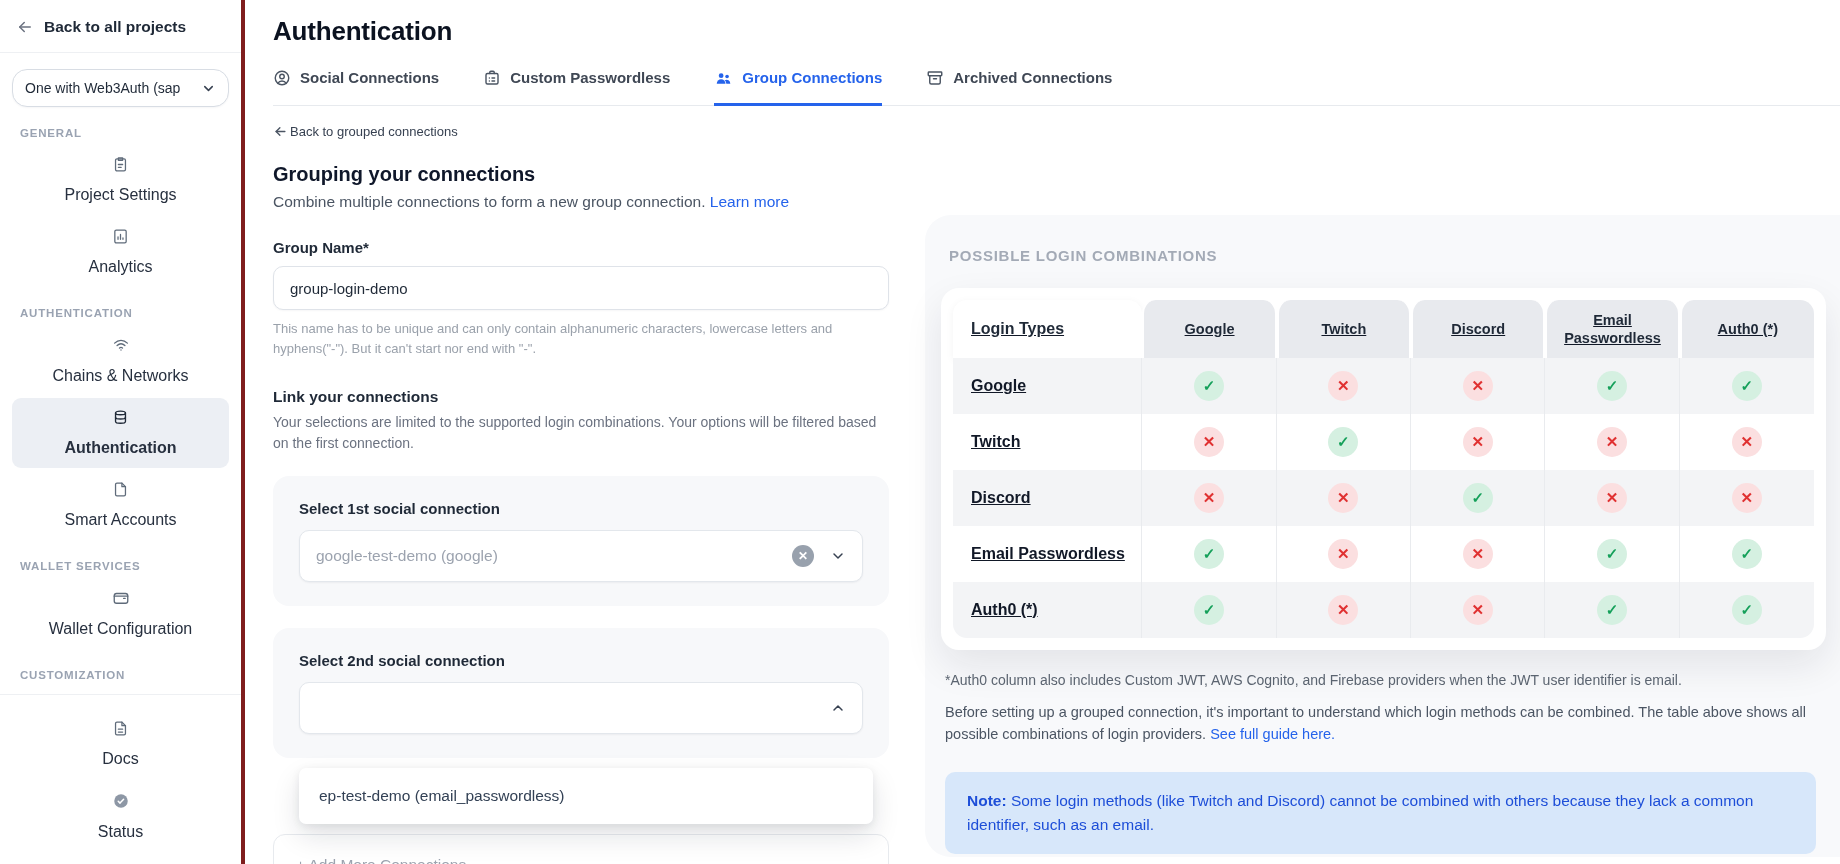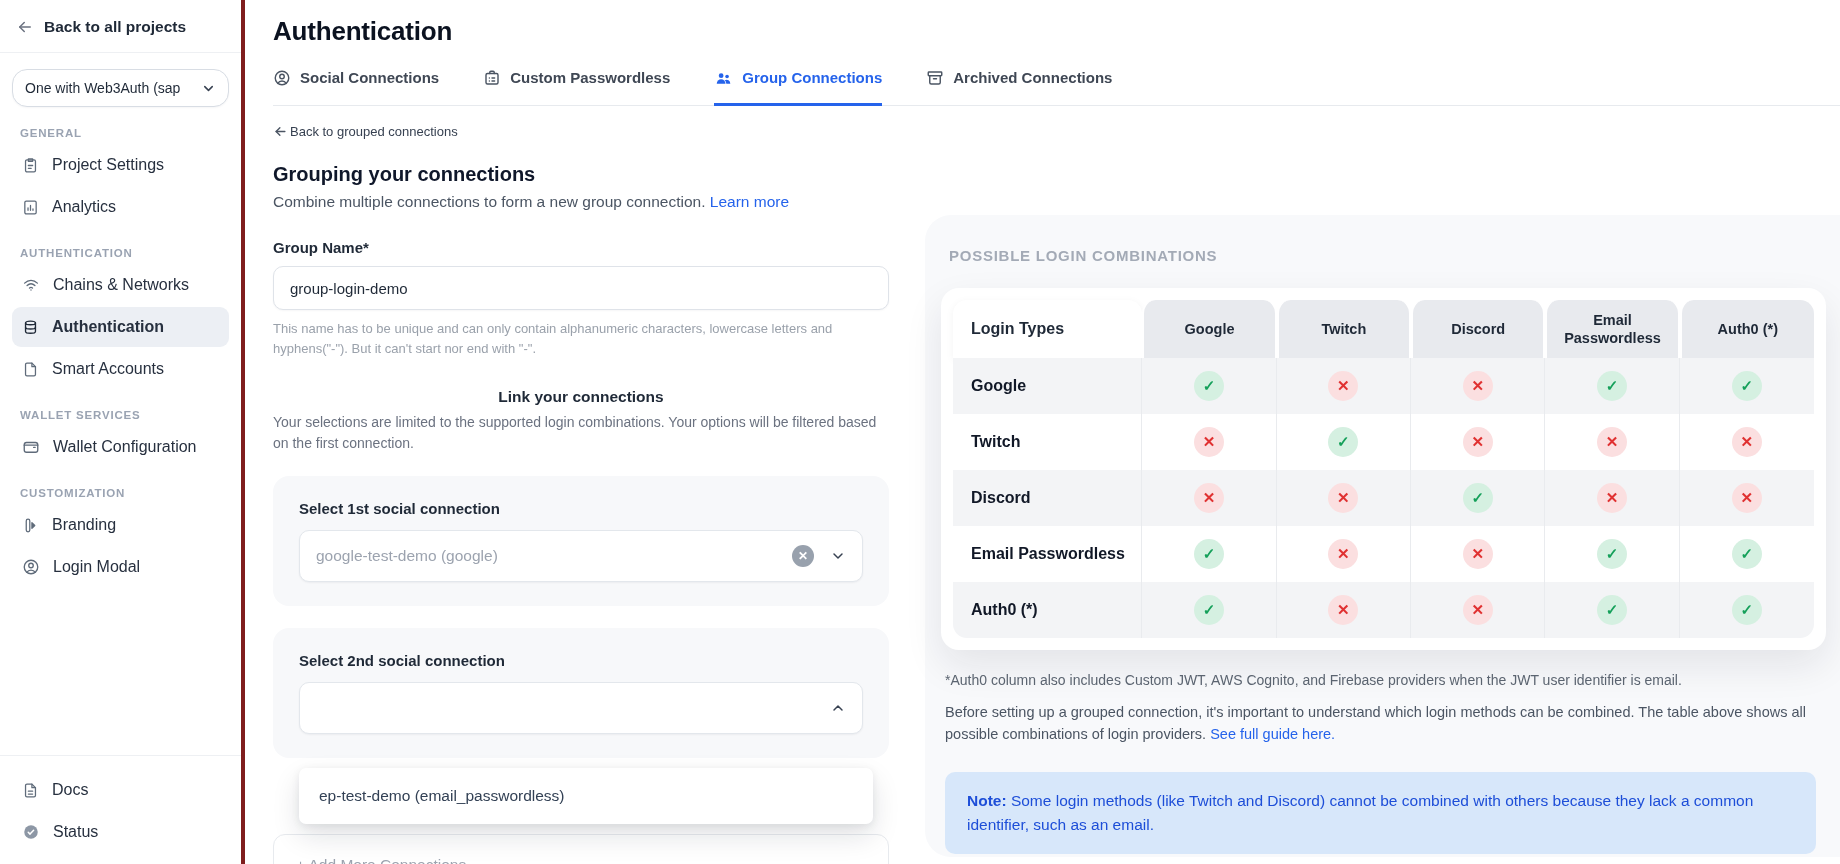--- a/index.html
+++ b/index.html
@@ -9,21 +9,21 @@
 
   
   .sidebar { width:245px; flex-shrink:0; border-right:4px solid #7f1d1d; display:flex; flex-direction:column; background:#fff; }
   .side-back { display:flex; align-items:center; gap:10px; padding:18px 16px 16px; border-bottom:1px solid #eef0f3; font-size:15.5px; font-weight:700; color:#1f2937; cursor:pointer; }
   .side-back svg { color:#6b7280; }
   .side-body { flex:1; padding:16px 12px 0; overflow:hidden; }
   .project-select { display:flex; align-items:center; justify-content:space-between; gap:6px; border:1px solid #d8dde4; border-radius:15px; padding:10px 12px; font-size:14px; color:#1f2937; background:#fff; cursor:pointer; box-shadow:0 1px 2px rgba(16,24,40,.04); }
   .project-select .txt { white-space:nowrap; overflow:hidden; flex:1; }
   .project-select svg { flex-shrink:0; color:#374151; }
   .side-label { font-size:11.5px; font-weight:700; color:#9aa3b2; letter-spacing:.07em; margin:20px 8px 6px; }
-  .side-item { display:flex; align-items:center; gap:13px; padding:11px 10px; border-radius:9px; font-size:16px; font-weight:500; color:#27303f; cursor:pointer; margin:2px 0; }
+  .side-item { display:flex; align-items:center; gap:13px; padding:11px 10px; border-radius:9px; font-size:16px; font-weight:500; color:#27303f; cursor:pointer; margin:2px 0;flex-direction:column; }
   .side-item svg { color:#5f6b7a; flex-shrink:0; }
   .side-item.active { background:#eceff4; font-weight:600; }
   .side-item.active svg { color:#1f2937; }
   .side-bottom { border-top:1px solid #eef0f3; padding:12px 12px 10px; }
 
   
   .main { flex:1; display:flex; flex-direction:column; min-width:0; }
   .header { padding:16px 0 0 28px; }
   .page-title { font-size:26px; font-weight:700; color:#0b1220; letter-spacing:-.2px; }
   .tabs { display:flex; gap:44px; margin-top:22px; border-bottom:1px solid #e7eaee; padding-right:28px; }
@@ -38,39 +38,39 @@
   .back-link { display:flex; align-items:center; gap:2px; font-size:13px; font-weight:500; color:#374151; cursor:pointer; }
   .back-link svg { color:#4b5563; }
   .section-heading { margin-top:24px; font-size:20px; font-weight:700; color:#0f172a; }
   .section-sub { margin-top:7px; font-size:15.5px; color:#4b5563; }
   .link-blue { color:#2563eb; font-weight:500; cursor:pointer; text-decoration:none; }
 
   .field-label { margin-top:28px; font-size:15px; font-weight:700; color:#1f2937; }
   .text-input { margin-top:10px; width:100%; height:44px; border:1px solid #dfe3e9; border-radius:10px; padding:0 16px; font-size:15px; color:#1f2937; font-family:"Liberation Sans",sans-serif; box-shadow:0 1px 2px rgba(16,24,40,.04); outline:none; background:#fff; }
   .help-text { margin-top:9px; font-size:13px; line-height:1.5; color:#9aa1ab; }
 
-  .sub-heading { margin-top:30px; font-size:15.5px; font-weight:700; color:#1f2937;text-align:center; }
+  .sub-heading { margin-top:30px; font-size:15.5px; font-weight:700; color:#1f2937; }
   .sub-desc { margin-top:6px; font-size:14px; line-height:1.5; color:#6b7280; }
 
   .conn-card { background:#f7f8fa; border-radius:16px; padding:24px 26px; margin-top:22px; }
   .conn-label { font-size:15px; font-weight:700; color:#1f2937; }
   .select-box { margin-top:13px; background:#fff; border:1px solid #e3e7ec; border-radius:10px; height:52px; display:flex; align-items:center; padding:0 16px; box-shadow:0 1px 2px rgba(16,24,40,.05); cursor:pointer; }
   .select-box .value { flex:1; font-size:15.5px; color:#9ca3af; }
   .x-circle { width:22px; height:22px; border-radius:50%; background:#98a1ad; color:#fff; display:flex; align-items:center; justify-content:center; font-size:12px; font-weight:700; margin-right:16px; cursor:pointer; }
   .chev { color:#374151; display:flex; }
 
   .dropdown { margin:10px 0 10px 26px; width:calc(100% - 42px); background:#fff; border-radius:7px; box-shadow:0 12px 28px rgba(15,23,42,.12), 0 2px 8px rgba(15,23,42,.08); padding:5px 0; position:relative; z-index:3; }
   .dropdown-item { padding:14px 20px; font-size:15.5px; color:#334155; cursor:pointer; }
 
   .add-more { border:1px solid #e7eaee; border-radius:12px; background:#fff; padding:21px 22px; font-size:15.5px; color:#9ca3af; margin-top:2px; cursor:pointer; }
 
   
   .right-panel { flex:1; margin-left:36px; margin-top:109px; background:#f8f9fb; border-radius:26px 0 0 26px; padding:32px 14px 20px 16px; height:642px; min-width:0; }
   .panel-title { font-size:15px; font-weight:700; letter-spacing:.05em; color:#a3aab6; padding-left:8px; }
-  .table-card { background:#fff; border-radius:18px; box-shadow:0 16px 38px rgba(17,24,39,.09); padding:12px; margin-top:24px; }
+  .table-card { background:#fff; border-radius:18px; box-shadow:0 16px 38px rgba(17,24,39,.09); padding:12px; margin-top:24px;text-decoration:underline; }
   table.combo { width:100%; border-collapse:separate; border-spacing:0; table-layout:fixed; }
   table.combo col.first { width:22%; }
   table.combo th { height:58px; background:#e8eaee; font-size:14.5px; font-weight:700; color:#1f2937; border-radius:14px 14px 0 0; border-left:2px solid #fff; border-right:2px solid #fff; line-height:1.25; padding:0 6px; vertical-align:middle; }
   table.combo th:first-child { background:#fff; text-align:left; padding-left:18px; font-size:16px; font-weight:600; border-left:none; box-shadow:0 2px 8px rgba(15,23,42,.05); }
   table.combo th:last-child { border-right:none; }
   table.combo td { height:56px; text-align:center; vertical-align:middle; border-right:1px solid #e9ebee; background:#fff; }
   table.combo td:first-child { text-align:left; padding-left:18px; font-size:16px; font-weight:600; color:#111827; }
   table.combo td:last-child { border-right:none; }
   table.combo tr.striped td { background:#f3f4f6; }
   table.combo tr:last-child td:first-child { border-radius:0 0 0 14px; }

